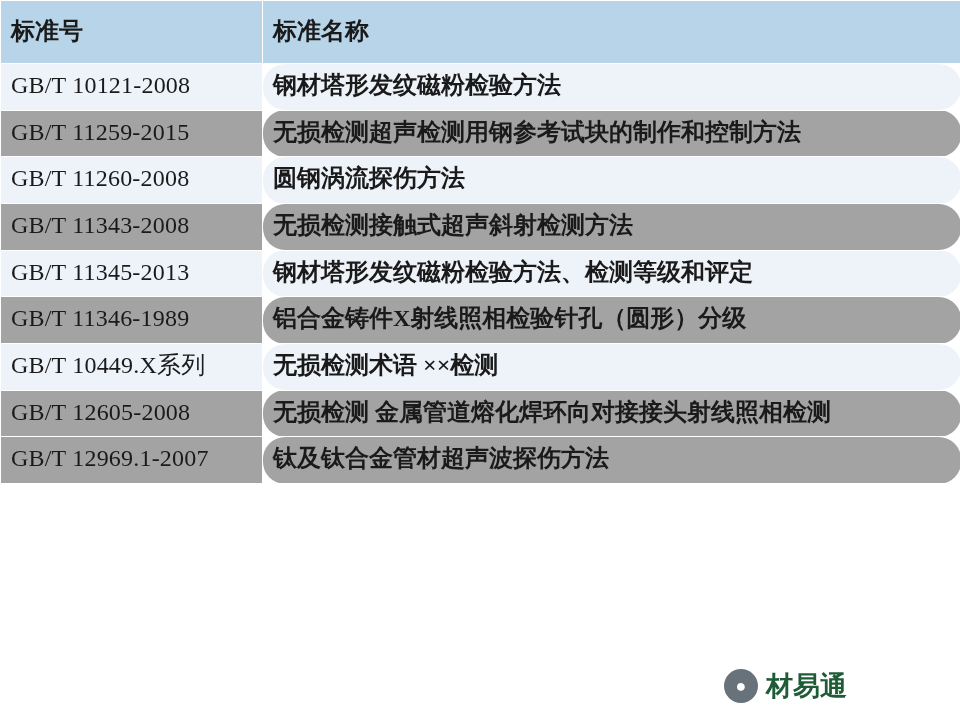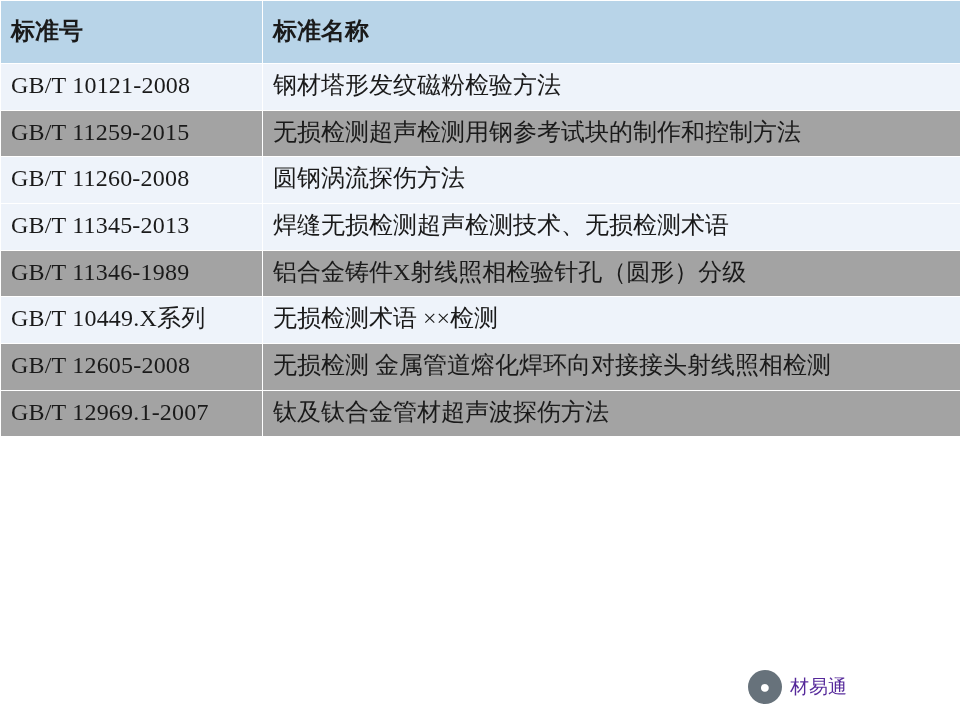--- a/index.html
+++ b/index.html
@@ -51,21 +51,22 @@
     background: #eef3fa;
     margin-top: 48px;
   }
   table.std-table tbody tr.row-odd td {
     background: #a3a3a3;
   }
   td.cell-code {
     letter-spacing: 0.2px;
   }
   td.cell-name {
-    font-weight: normal;
+    font-weight: bold;
+    border-radius: 22px;
   }
   thead th.head-code,
   thead th.head-name {
     font-weight: bold;
   }
 
   
   .watermark {
     position: absolute;
     right: 18px;
@@ -81,23 +82,24 @@
     border-radius: 50%;
     background: #5f6b74;
     display: flex;
     align-items: center;
     justify-content: center;
     color: #ffffff;
     font-size: 18px;
     font-family: "Liberation Sans", sans-serif;
   }
   .wm-text {
-    font-size: 19px;
-    color: #4c1d95;
+    font-size: 27px;
+    color: #14532d;
     font-family: "Liberation Serif", serif;
+    font-weight: bold;
   }
 </style>
 </head>
 <body>
 
 <div class="table-wrap">
   <table class="std-table">
     <colgroup>
       <col class="col-code">
       <col class="col-name">
@@ -114,23 +116,27 @@
         <td class="cell-name">钢材塔形发纹磁粉检验方法</td>
       </tr>
       <tr class="row-odd">
         <td class="cell-code">GB/T 11259-2015</td>
         <td class="cell-name">无损检测超声检测用钢参考试块的制作和控制方法</td>
       </tr>
       <tr class="row-even">
         <td class="cell-code">GB/T 11260-2008</td>
         <td class="cell-name">圆钢涡流探伤方法</td>
       </tr>
+      <tr class="row-odd">
+        <td class="cell-code">GB/T 11343-2008</td>
+        <td class="cell-name">无损检测接触式超声斜射检测方法</td>
+      </tr>
       <tr class="row-even">
         <td class="cell-code">GB/T 11345-2013</td>
-        <td class="cell-name">焊缝无损检测超声检测技术、无损检测术语</td>
+        <td class="cell-name">钢材塔形发纹磁粉检验方法、检测等级和评定</td>
       </tr>
       <tr class="row-odd">
         <td class="cell-code">GB/T 11346-1989</td>
         <td class="cell-name">铝合金铸件X射线照相检验针孔（圆形）分级</td>
       </tr>
       <tr class="row-even">
         <td class="cell-code">GB/T 10449.X系列</td>
         <td class="cell-name">无损检测术语 ××检测</td>
       </tr>
       <tr class="row-odd">

